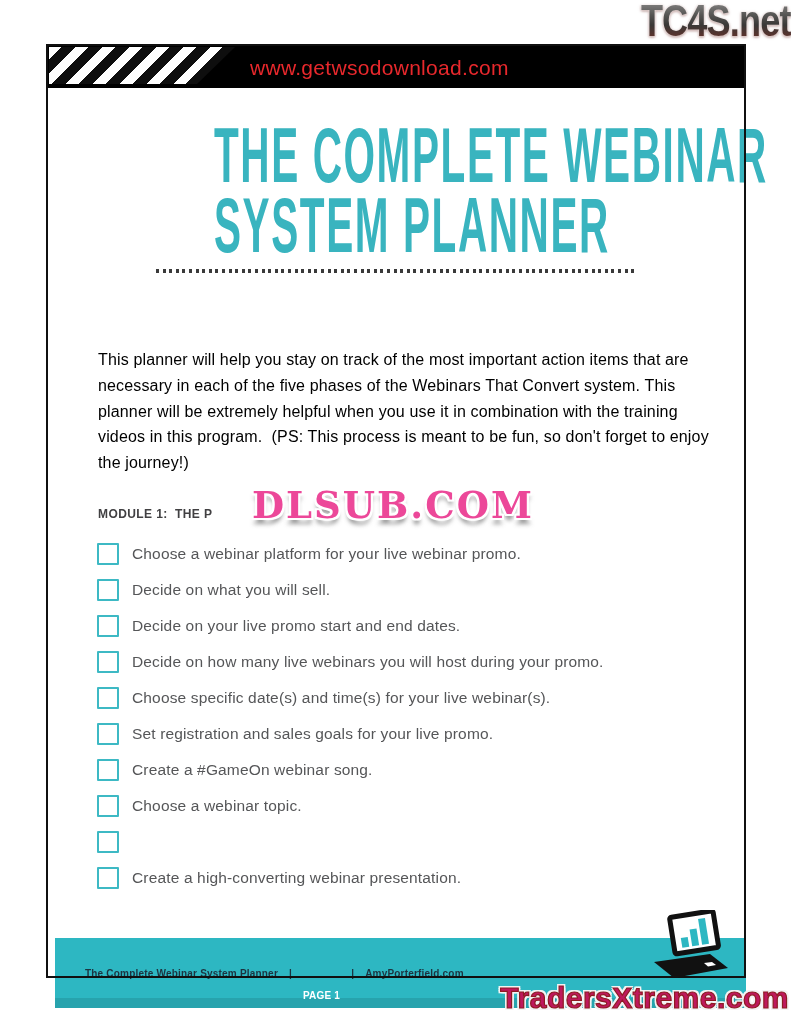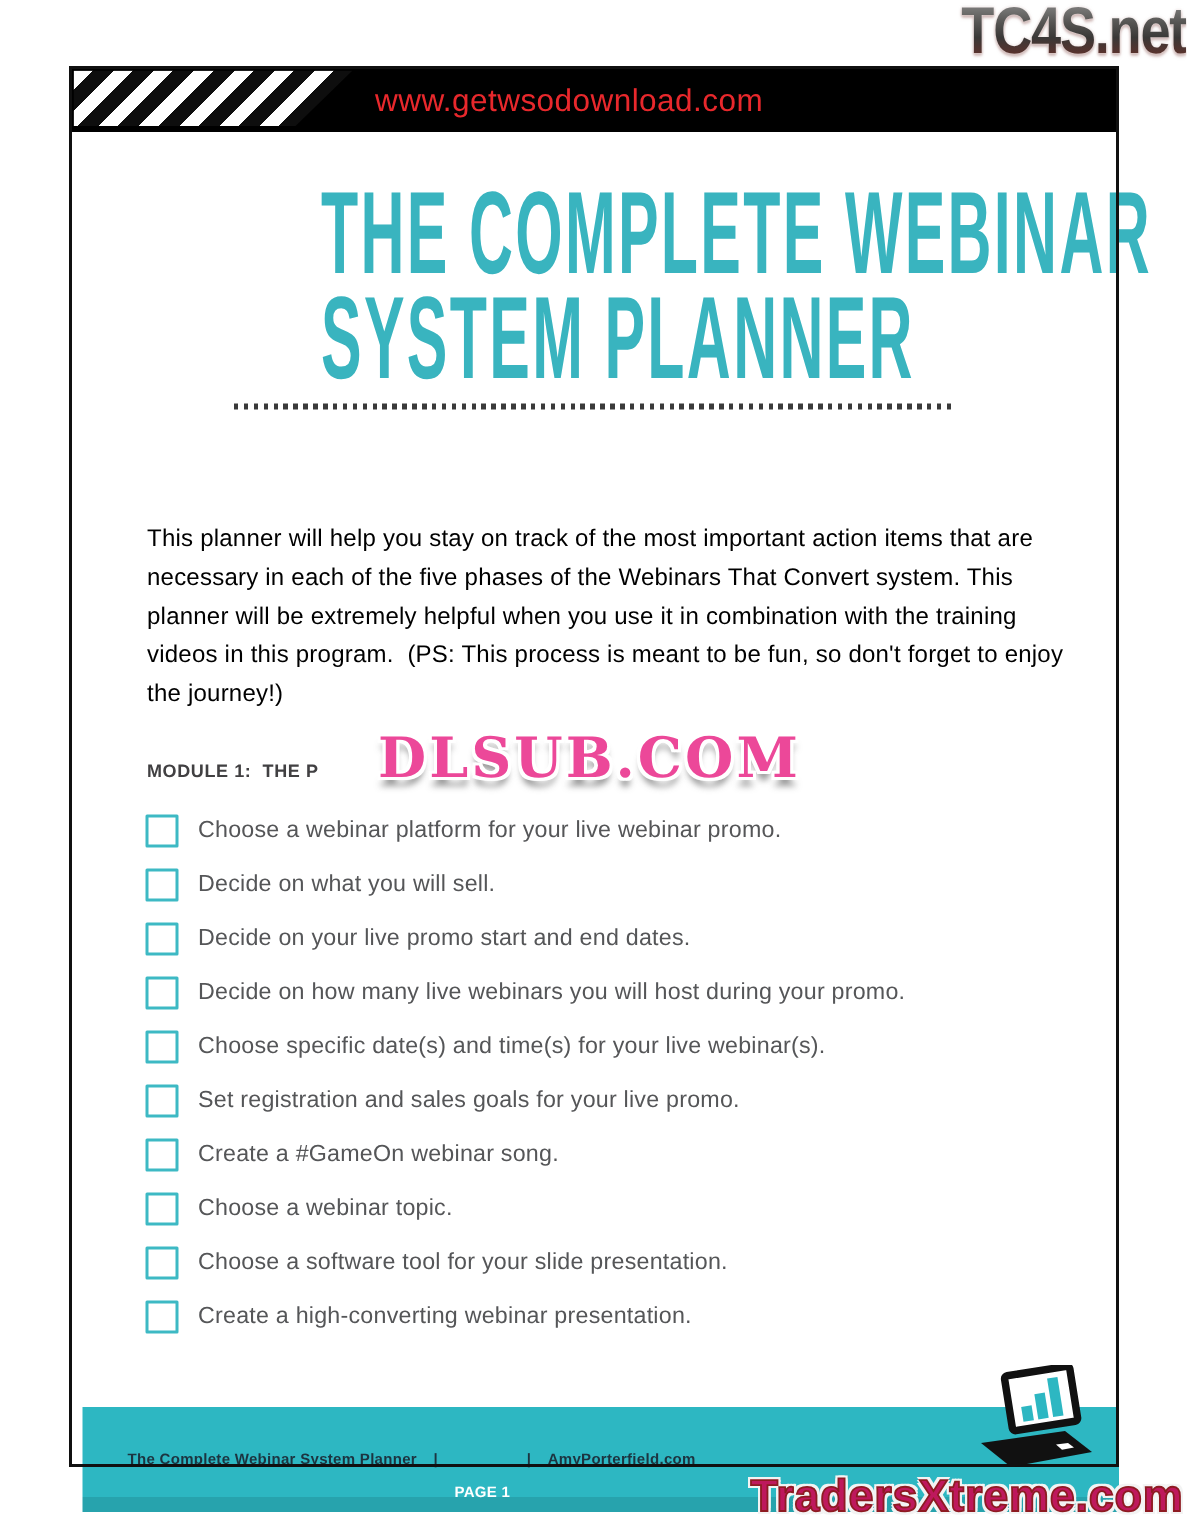--- a/index.html
+++ b/index.html
@@ -151,21 +151,20 @@
   <div class="check-row">
     <span class="checkbox"></span>
     <span class="check-label">Create a #GameOn webinar song.</span>
   </div>
   <div class="check-row">
     <span class="checkbox"></span>
     <span class="check-label">Choose a webinar topic.</span>
   </div>
   <div class="check-row">
     <span class="checkbox"></span>
-    <span class="check-label">Choose a software tool for your slide presentation.</span>
   </div>
   <div class="check-row">
     <span class="checkbox"></span>
     <span class="check-label">Create a high-converting webinar presentation.</span>
   </div>
 </div>
 
 <div class="footer-bar">
   <span>The Complete Webinar System Planner</span>
   <span>|</span>

